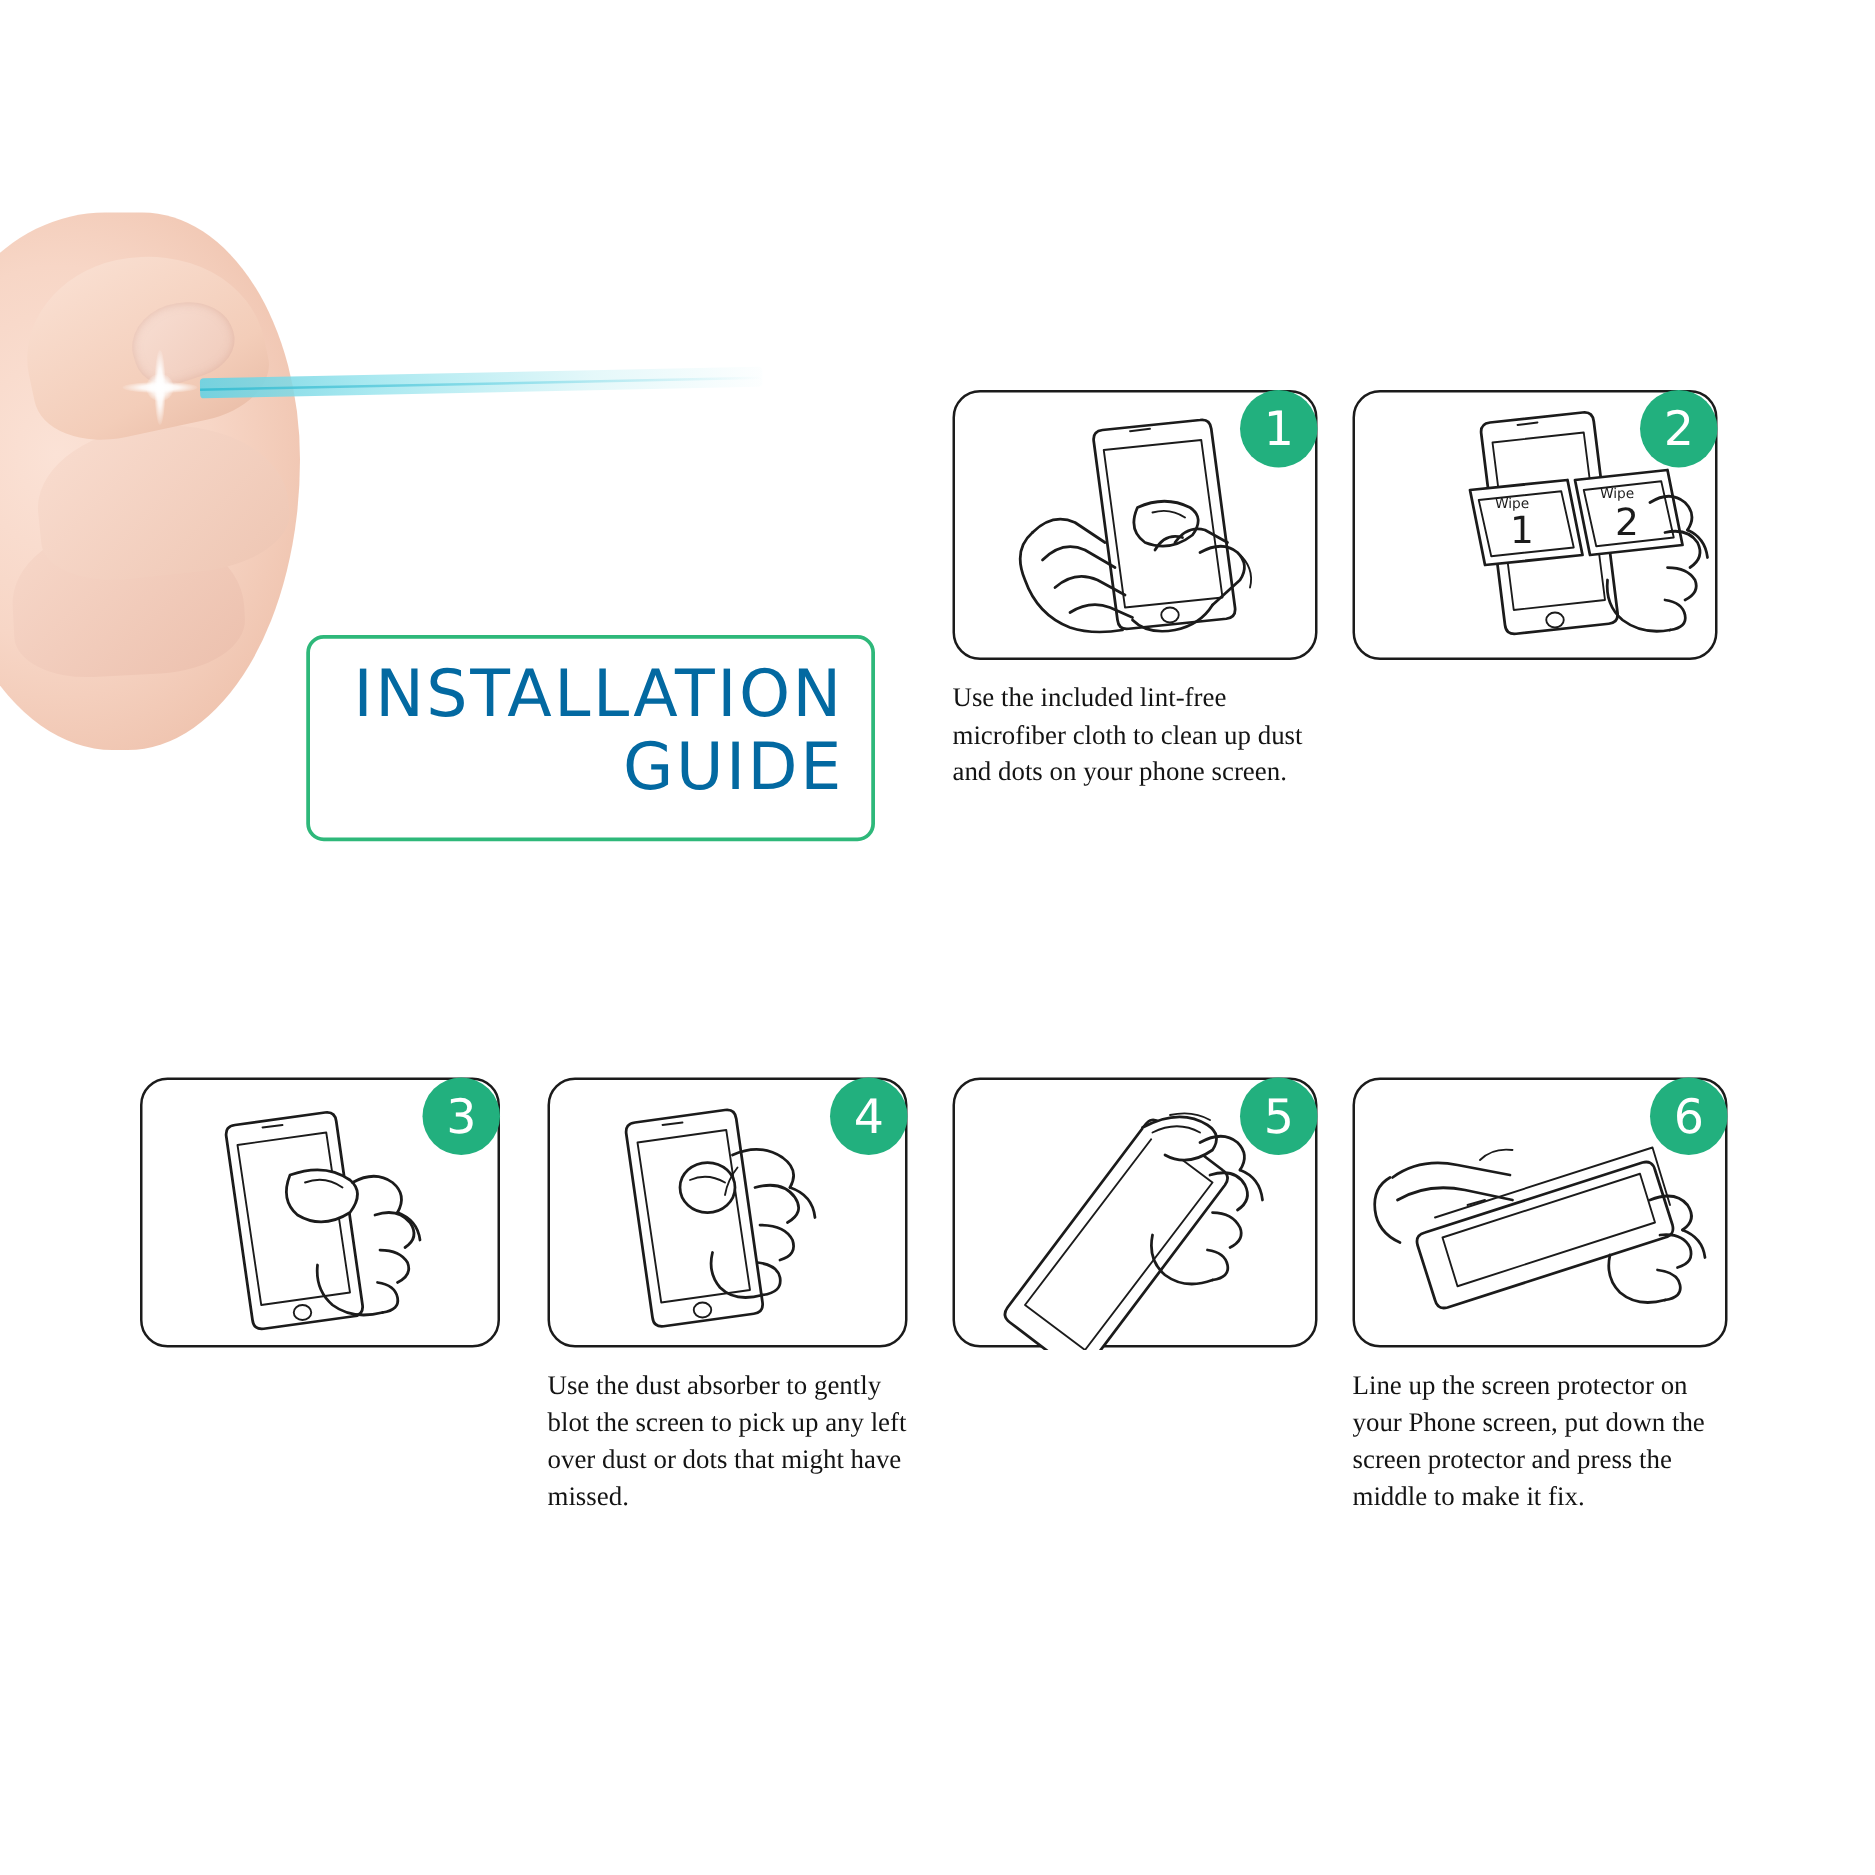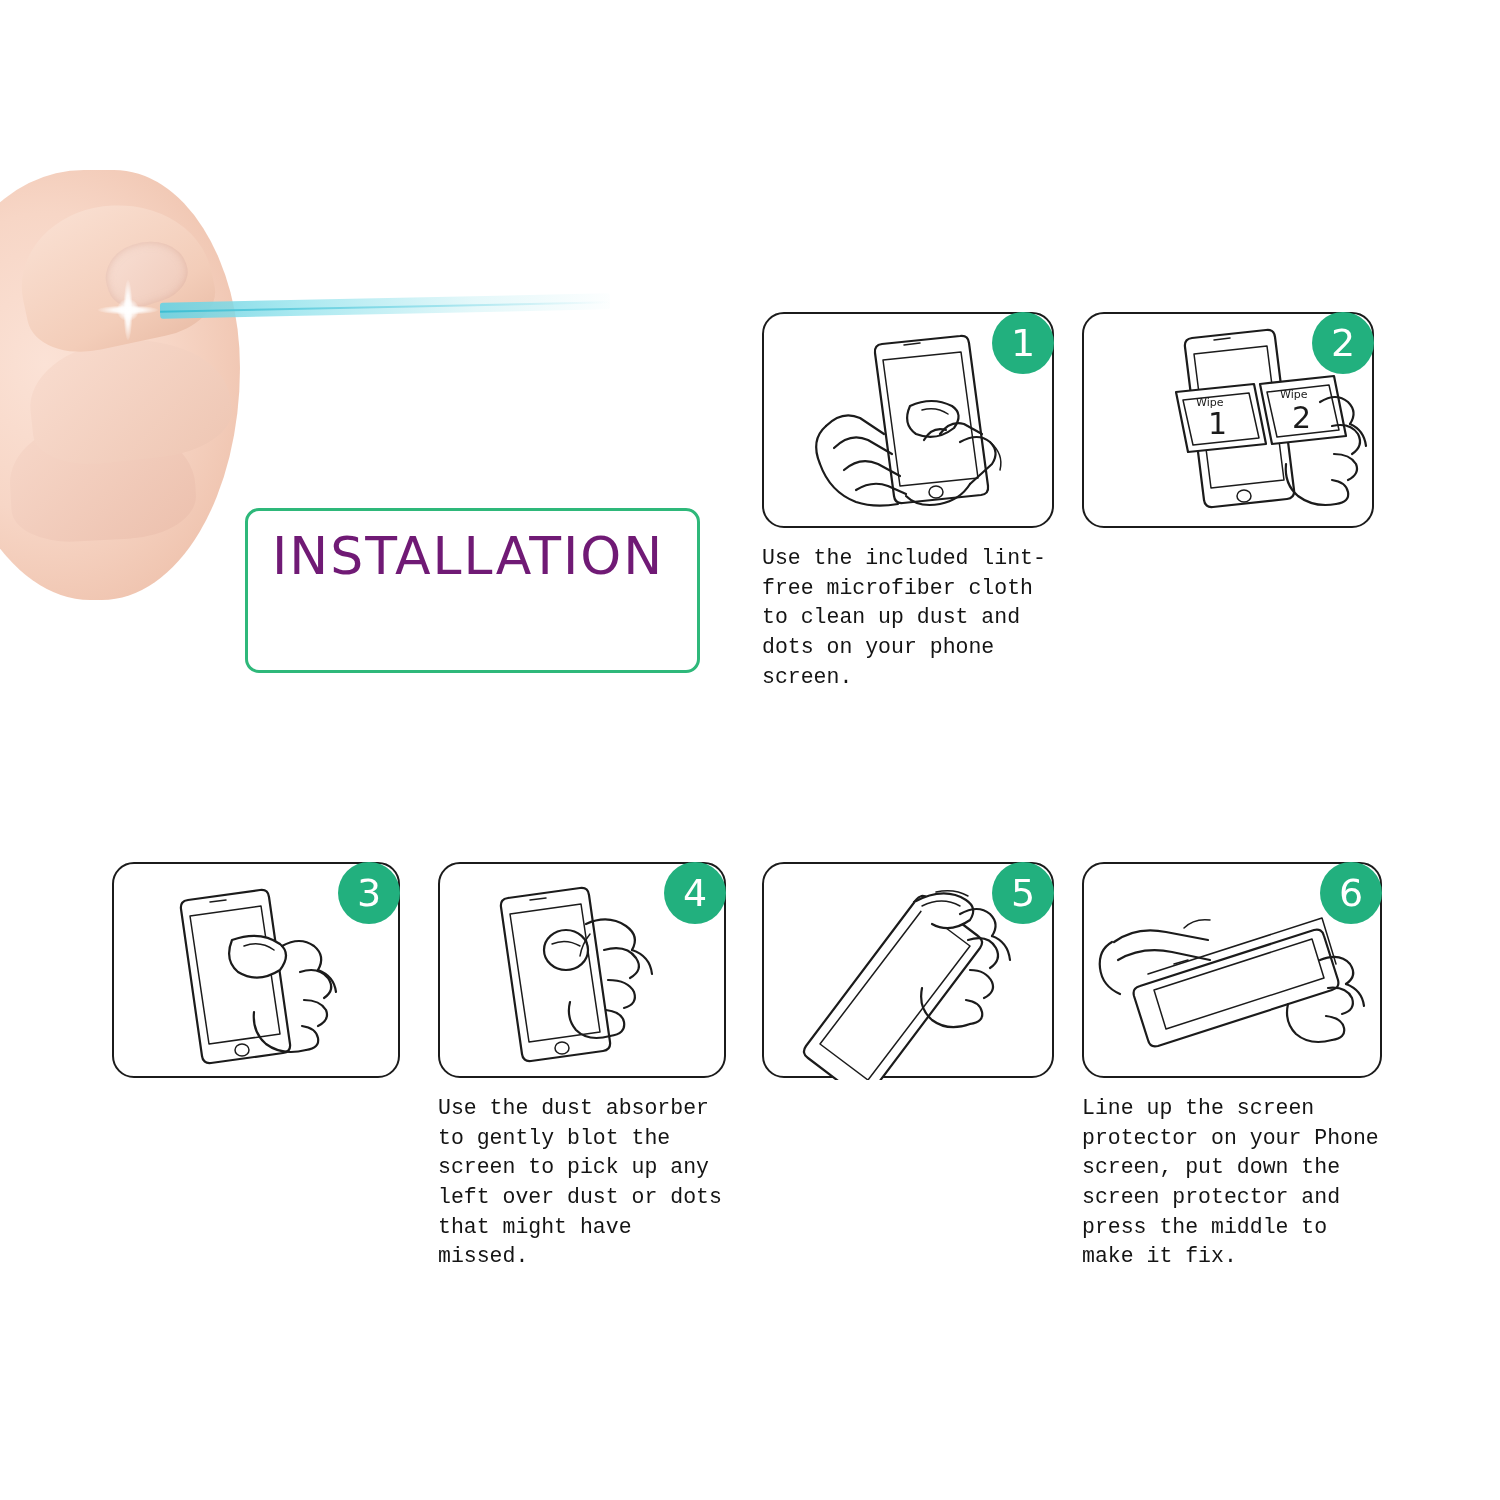--- a/index.html
+++ b/index.html
@@ -130,27 +130,28 @@
     left: 245px;
     top: 508px;
     width: 455px;
     height: 165px;
     border: 3px solid #2eb87a;
     border-radius: 14px;
     box-sizing: border-box;
     padding: 16px 22px 0 24px;
   }
   #title-box .title-line {
-    color: #701a75;
+    color: #0369a1;
     font-size: 52px;
     letter-spacing: 2px;
     line-height: 1.12;
     font-family: "DejaVu Sans", sans-serif;
     font-weight: 400;
     white-space: nowrap;
+    text-align: right;
   }
 
   
   .step {
     position: absolute;
   }
   .panel {
     position: relative;
     border: 2.5px solid #1b1b1b;
     border-radius: 22px;
@@ -172,21 +173,21 @@
     align-items: center;
     justify-content: center;
     font-family: "DejaVu Sans", sans-serif;
     z-index: 5;
   }
   .caption {
     margin-top: 16px;
     color: #141414;
     font-size: 21.5px;
     line-height: 1.38;
-    font-family: Liberation Mono, monospace;
+    font-family: Liberation Serif, serif;
   }
 
   svg.art { position: absolute; left: 0; top: 0; }
   svg.art path, svg.art rect, svg.art circle, svg.art line, svg.art polyline, svg.art ellipse {
     fill: none;
     stroke: #1b1b1b;
     stroke-width: 2.2;
     stroke-linecap: round;
     stroke-linejoin: round;
   }
@@ -209,20 +210,21 @@
   <div class="thumbnail-plate"></div>
   <div class="glass-sheet"></div>
   <div class="glass-line"></div>
   <div class="sparkle">
       <div class="core"></div>
     </div>
 </div>
 
 <div id="title-box">
   <div class="title-line">INSTALLATION</div>
+  <div class="title-line">GUIDE</div>
 </div>
 
 <div class="step" style="left:762px; top:312px; width:292px;">
   <div class="panel" style="width:292px; height:216px;">
     <div class="badge">1</div>
     <svg class="art" width="292" height="216" viewBox="0 0 292 216">
 
       <path class="fillwhite" d="M118 30 L196 22 Q204 21 205 29 L224 172 Q225 180 217 181 L139 189 Q131 190 130 182 L111 39 Q110 31 118 30 Z"></path>
       <path class="thin" d="M119 46 L197 38 L214 164 L136 172 Z"></path>
       <path class="thin" d="M140 31 L156 29"></path>

